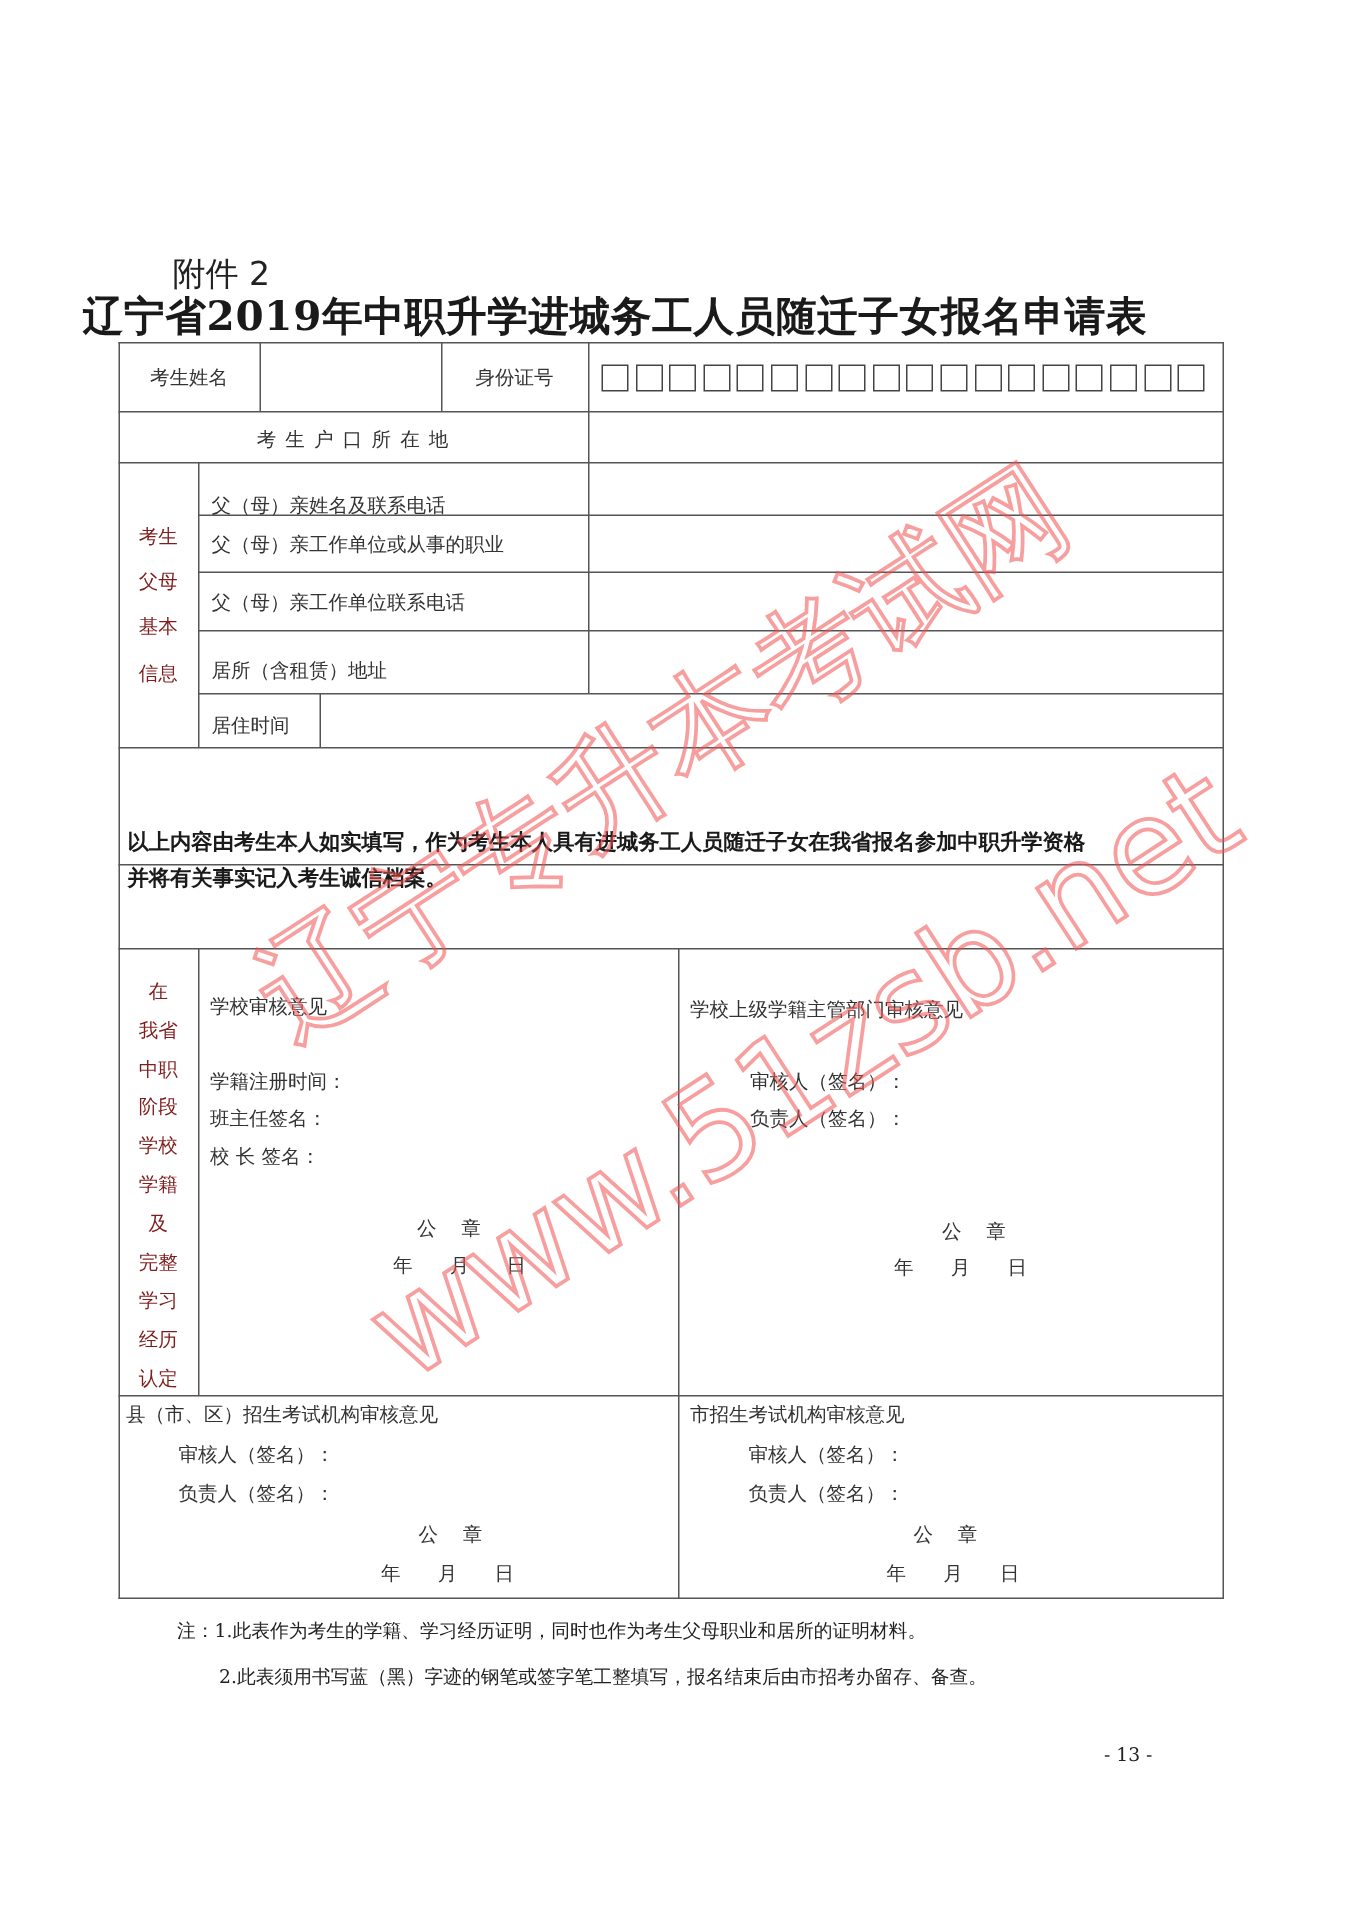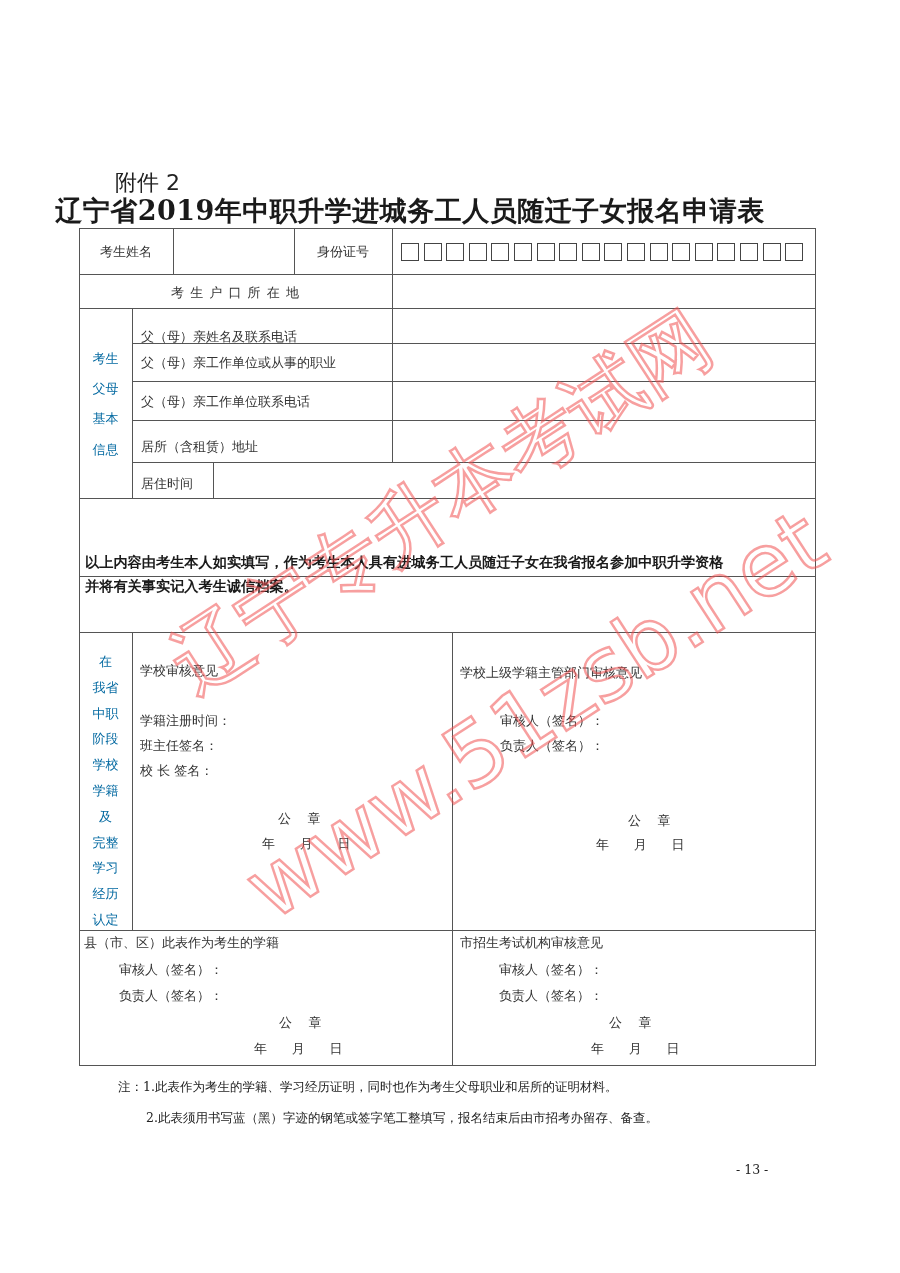--- a/index.html
+++ b/index.html
@@ -8,21 +8,21 @@
     font-family:"DejaVu Serif", "Liberation Serif", serif; color:#1a1a1a;
   }
   .abs { position:absolute; }
   .attach { left:115px; top:168px; font-family:"DejaVu Sans","Liberation Sans",sans-serif; font-size:22px; color:#222; }
   .title { left:0; width:820px; top:193px; text-align:center; font-size:27px; font-weight:bold; color:#1a1a1a; letter-spacing:0.5px; }
   .hline { position:absolute; height:1px; background:#555; }
   .vline { position:absolute; width:1px; background:#555; }
   .cell-text { position:absolute; font-size:13px; color:#333; white-space:nowrap; }
   .center { text-align:center; }
   .bold-para { position:absolute; font-family:"DejaVu Sans","Liberation Sans",sans-serif; font-weight:bold; font-size:14.2px; line-height:24px; color:#1a1a1a;margin-top:48px; }
-  .vert { position:absolute; font-size:13px; color:#0369a1; text-align:center; line-height:23.2px; }
+  .vert { position:absolute; font-size:13px; color:#7f1d1d; text-align:center; line-height:23.2px; }
   .idbox { position:absolute; top:243px; width:18px; height:18px; border:1.6px solid #444; box-sizing:border-box; }
   .note { position:absolute; font-size:12.5px; color:#222; white-space:nowrap; }
   .watermark { position:absolute; font-family:"DejaVu Sans","Liberation Sans",sans-serif; color:transparent;
     -webkit-text-stroke:2.5px rgba(240,80,80,0.55); white-space:nowrap; pointer-events:none; transform-origin:left center; }
 </style>
 </head>
 <body>
 
 <div class="abs attach">附件 2</div>
 <div class="abs title">辽宁省2019年中职升学进城务工人员随迁子女报名申请表</div>
@@ -126,21 +126,21 @@
 <div class="cell-text" style="left:140px;top:762px;">校 长 签名：</div>
 <div class="cell-text" style="left:278px;top:810px;white-space:pre;">公    章</div>
 <div class="cell-text" style="left:262px;top:835px;white-space:pre;">年      月      日</div>
 
 <div class="cell-text" style="left:460px;top:664px;">学校上级学籍主管部门审核意见</div>
 <div class="cell-text" style="left:500px;top:712px;">审核人（签名）：</div>
 <div class="cell-text" style="left:500px;top:737px;">负责人（签名）：</div>
 <div class="cell-text" style="left:628px;top:812px;white-space:pre;">公    章</div>
 <div class="cell-text" style="left:596px;top:836px;white-space:pre;">年      月      日</div>
 
-<div class="cell-text" style="left:84px;top:934px;">县（市、区）此表作为考生的学籍</div>
+<div class="cell-text" style="left:84px;top:934px;">县（市、区）招生考试机构审核意见</div>
 <div class="cell-text" style="left:119px;top:961px;">审核人（签名）：</div>
 <div class="cell-text" style="left:119px;top:987px;">负责人（签名）：</div>
 <div class="cell-text" style="left:279px;top:1014px;white-space:pre;">公    章</div>
 <div class="cell-text" style="left:254px;top:1040px;white-space:pre;">年      月      日</div>
 
 <div class="cell-text" style="left:460px;top:934px;">市招生考试机构审核意见</div>
 <div class="cell-text" style="left:499px;top:961px;">审核人（签名）：</div>
 <div class="cell-text" style="left:499px;top:987px;">负责人（签名）：</div>
 <div class="cell-text" style="left:609px;top:1014px;white-space:pre;">公    章</div>
 <div class="cell-text" style="left:591px;top:1040px;white-space:pre;">年      月      日</div>

